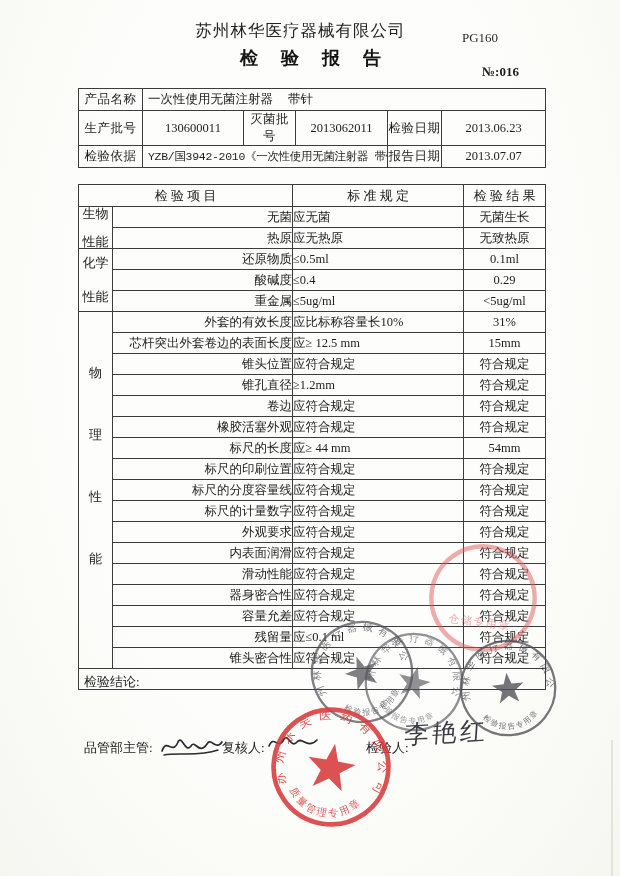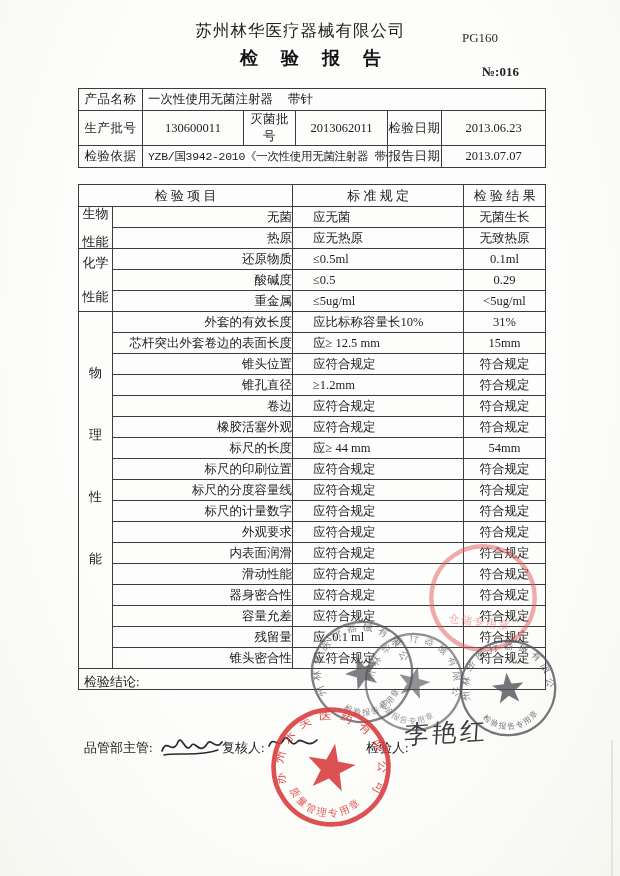--- a/index.html
+++ b/index.html
@@ -24,21 +24,21 @@
   .info-table{position:absolute;left:78px;top:88px;width:467px;}
   .info-table td{height:21px;text-align:center;}
   .info-table .lbl{letter-spacing:.5px;}
   .info-table .val-left{text-align:left;padding-left:5px;white-space:pre;font-family:Liberation Mono, monospace;}
   .info-table .basis{font-size:11.5px;letter-spacing:-.3px;}
 
   .main-table{position:absolute;left:78px;top:184px;width:467px;}
   .main-table td{height:20px;}
   .main-table .h-cell{text-align:center;height:21px;font-size:13px;}
   .item-cell{text-align:right;padding-left:4px;}
-  .standard-cell{text-align:left;padding-left:20px;}
+  .standard-cell{text-align:left;padding-left:0;}
   .result-cell{text-align:center;}
   .group-cell{position:relative;text-align:center;font-size:13px;}
   .group-inner{position:absolute;left:0;top:0;right:0;bottom:0;
     display:flex;flex-direction:column;align-items:center;}
   .g-center .group-inner{justify-content:center;gap:10px;}
   .g-between .group-inner{justify-content:space-between;padding:5px 0;text-align:right;}
   .g-spread .group-inner{justify-content:flex-start;padding-top:52px;gap:44px;}
 
   .concl-cell{height:62px;position:relative;vertical-align:top;}
   .concl-label{position:absolute;left:5px;top:4px;font-size:13px;}
@@ -129,21 +129,21 @@
               <span>化学</span>
               <span>性能</span>
             </div>
           </td>
           <td class="item-cell">还原物质</td>
           <td class="standard-cell">≤0.5ml</td>
           <td class="result-cell">0.1ml</td>
         </tr>
         <tr>
           <td class="item-cell">酸碱度</td>
-          <td class="standard-cell">≤0.5</td>
+          <td class="standard-cell">≤0.4</td>
           <td class="result-cell">0.29</td>
         </tr>
         <tr>
           <td class="item-cell">重金属</td>
           <td class="standard-cell">≤5ug/ml</td>
           <td class="result-cell">&lt;5ug/ml</td>
         </tr>
         <tr>
           <td class="group-cell g-spread" rowspan="17">
             <div class="group-inner">

